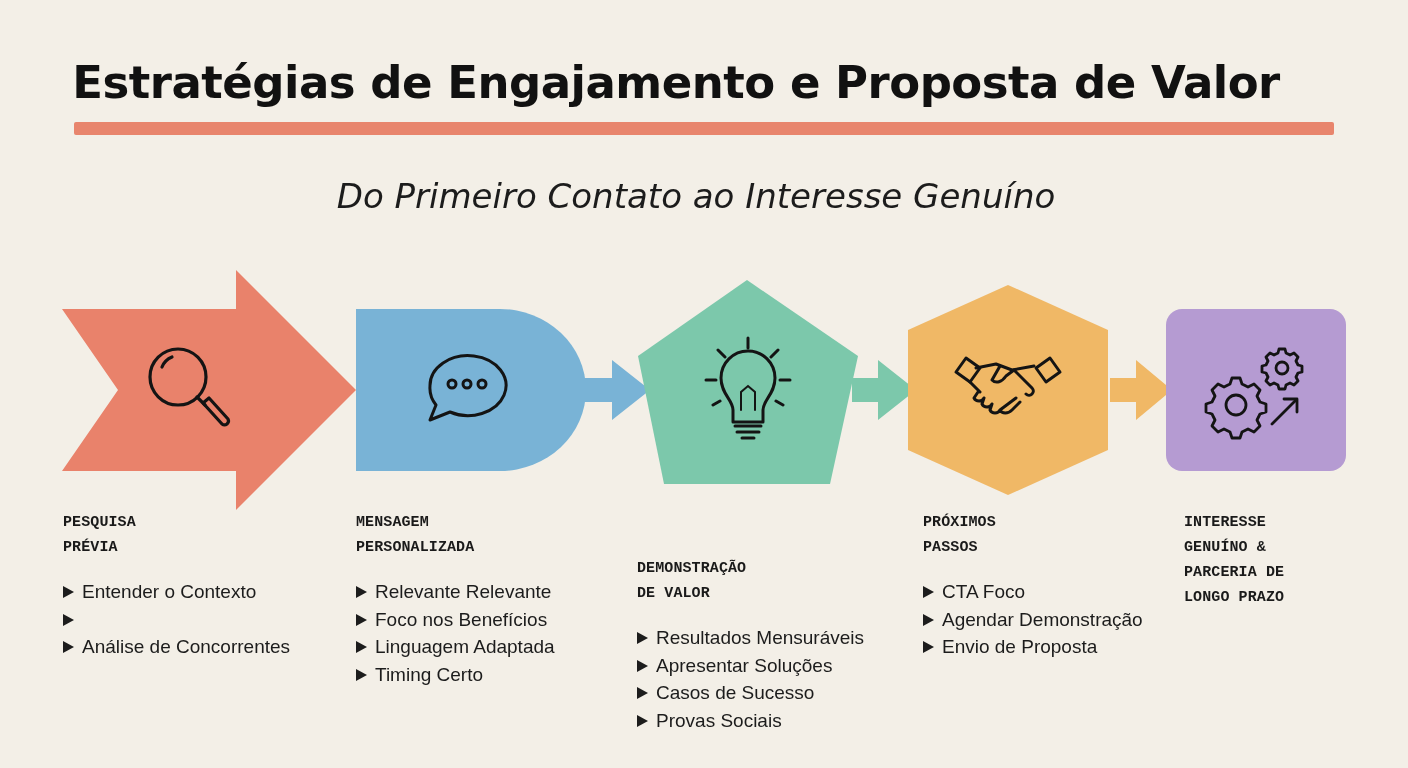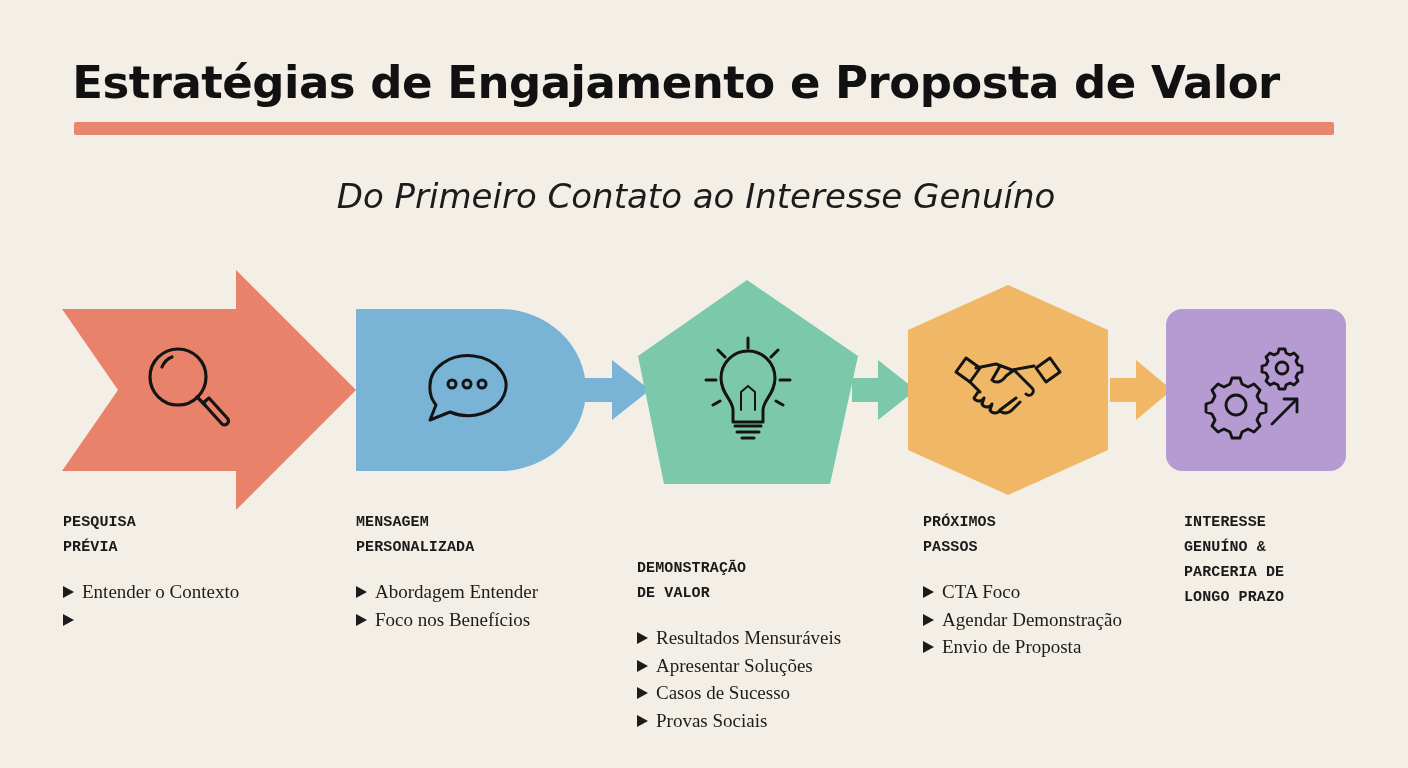--- a/index.html
+++ b/index.html
@@ -26,21 +26,21 @@
   }
   svg.flow { position:absolute; left:0; top:0; }
   .col { position:absolute; top:510px; }
   .col h3 {
     margin:0 0 18px 0; font-size:15px; font-weight:bold; line-height:25px;
     color:#1a1a1a; font-family:Liberation Mono, monospace; letter-spacing:0.1px;
   }
   .col ul { list-style:none; margin:0; padding:0; }
   .col li {
     font-size:19px; line-height:27.5px; color:#1c1c1c;
-    font-family:Liberation Serif, serif; white-space:nowrap;
+    font-family:Liberation Sans, sans-serif; white-space:nowrap;
   }
   .col li .tri {
     display:inline-block; width:0; height:0;
     border-top:6px solid transparent; border-bottom:6px solid transparent;
     border-left:11px solid #1c1c1c; margin-right:8px; vertical-align:0px;
   }
 </style>
 </head>
 <body>
 
@@ -117,31 +117,34 @@
 </svg>
 
 <div class="col" style="left:63px;">
   <h3>
     <span>PESQUISA</span><br>
     <span>PRÉVIA</span>
   </h3>
   <ul>
     <li><span class="tri"></span><span>Entender o Contexto</span></li>
     <li><span class="tri"></span></li>
+    <li><span class="tri"></span><span>Análise de Concorrentes</span></li>
   </ul>
 </div>
 
 <div class="col" style="left:356px;">
   <h3>
     <span>MENSAGEM</span><br>
     <span>PERSONALIZADA</span>
   </h3>
   <ul>
-    <li><span class="tri"></span><span>Abordagem Entender</span></li>
+    <li><span class="tri"></span><span>Relevante Relevante</span></li>
     <li><span class="tri"></span><span>Foco nos Benefícios</span></li>
+    <li><span class="tri"></span><span>Linguagem Adaptada</span></li>
+    <li><span class="tri"></span><span>Timing Certo</span></li>
   </ul>
 </div>
 
 <div class="col" style="left:637px;margin-top:46px;">
   <h3>
     <span>DEMONSTRAÇÃO</span><br>
     <span>DE VALOR</span>
   </h3>
   <ul>
     <li><span class="tri"></span><span>Resultados Mensuráveis</span></li>

